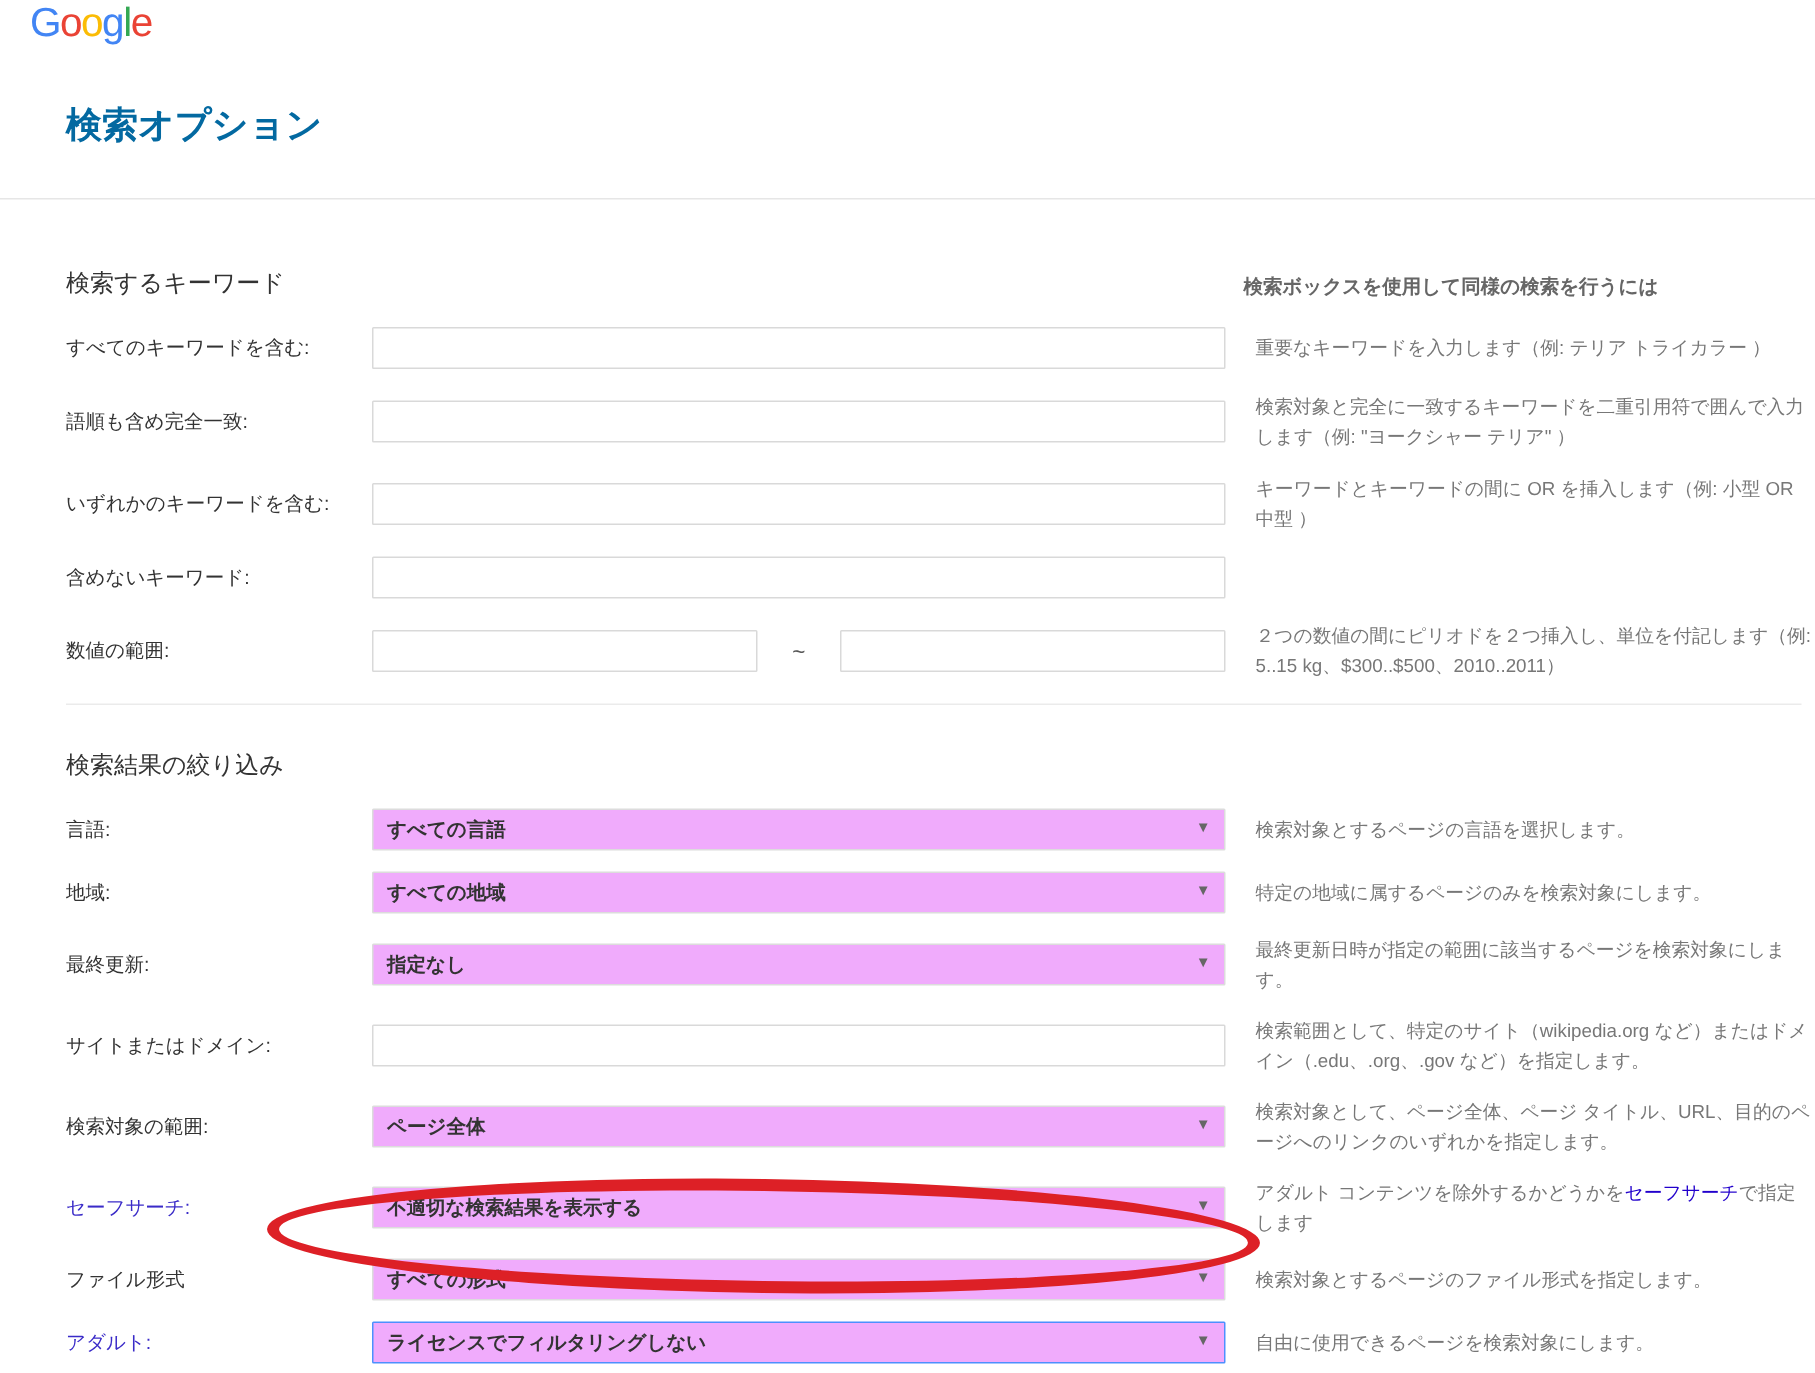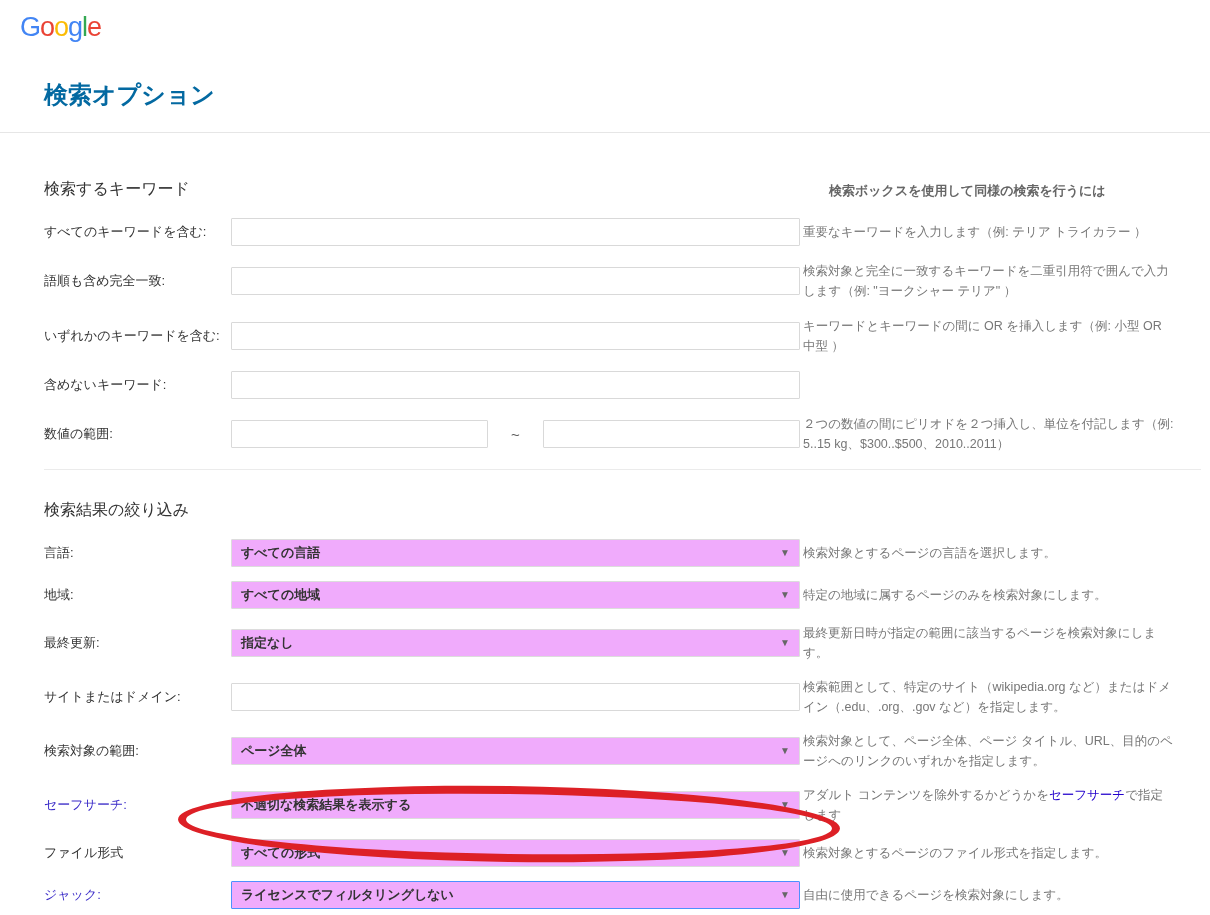--- a/index.html
+++ b/index.html
@@ -1,38 +1,38 @@
 <!DOCTYPE html>
 <html><head>
 <meta charset="utf-8">
 <style>
   * { margin:0; padding:0; box-sizing:border-box; }
   html,body { width:1210px; height:915px; background:#fff; overflow:hidden;
     font-family:"Liberation Sans","DejaVu Sans",sans-serif; }
   .page { position:relative; width:1210px; height:915px; }
 
   
-  .header { height:133px; border-bottom:1px solid #e6e6e6; padding:12px 0 0 20px; }
+  .header { height:133px; border-bottom:1px solid #e6e6e6; padding:0 0 0 20px; }
   .logo { font-size:27px; font-weight:500; letter-spacing:-1px; cursor:pointer; }
   .logo .c0,.logo .c3 { color:#4285F4; }
   .logo .c1,.logo .c5 { color:#EA4335; }
   .logo .c2 { color:#FBBC05; }
   .logo .c4 { color:#34A853; }
   .page-title { margin:36px 0 0 24px; font-size:24px; font-weight:700; color:#0369a1; }
 
   
   .section { padding-left:44px; padding-right:0; }
   .sec1 { padding-top:46px; }
   .sec2 { padding-top:30px; }
   .titles-row { display:grid; grid-template-columns:769px 372px; column-gap:16px;
     margin-bottom:18px; align-items:end; }
   .section-title { font-size:16px; color:#333; font-weight:400; }
   .help-title { font-size:13px; color:#666; font-weight:bold; }
 
-  .row { display:grid; grid-template-columns:184px 569px 372px; column-gap:3px;
+  .row { display:grid; grid-template-columns:184px 569px 372px; column-gap:20px;
     align-items:center; margin-bottom:15px; }
   .sec2 .row { margin-bottom:14px; }
   .field-label { font-size:13px; color:#333; }
   .field-label.link { color:#3a2bc8; cursor:pointer; }
   .help { font-size:12.5px; color:#777; line-height:20px; }
   .help a { color:#2200cc; text-decoration:none; cursor:pointer; }
 
   .text-input { width:100%; height:28px; border:1px solid #d9d9d9; background:#fff;
     font-size:13px; padding:0 8px; color:#333; outline:none; border-radius:1px; }
   .range-wrap { display:flex; align-items:center; }
@@ -166,21 +166,21 @@
     <div class="row">
       <div class="field-label">ファイル形式</div>
       <div class="dropdown">
         <span class="val">すべての形式</span>
         <span class="arrow">▼</span>
       </div>
       <div class="help">検索対象とするページのファイル形式を指定します。</div>
     </div>
 
     <div class="row">
-      <div class="field-label link">ジャック:</div>
+      <div class="field-label link">アダルト:</div>
       <div class="dropdown focused">
         <span class="val">ライセンスでフィルタリングしない</span>
         <span class="arrow">▼</span>
       </div>
       <div class="help">自由に使用できるページを検索対象にします。</div>
     </div>
   </div>
 
   <div class="annotation-ellipse"></div>
 

